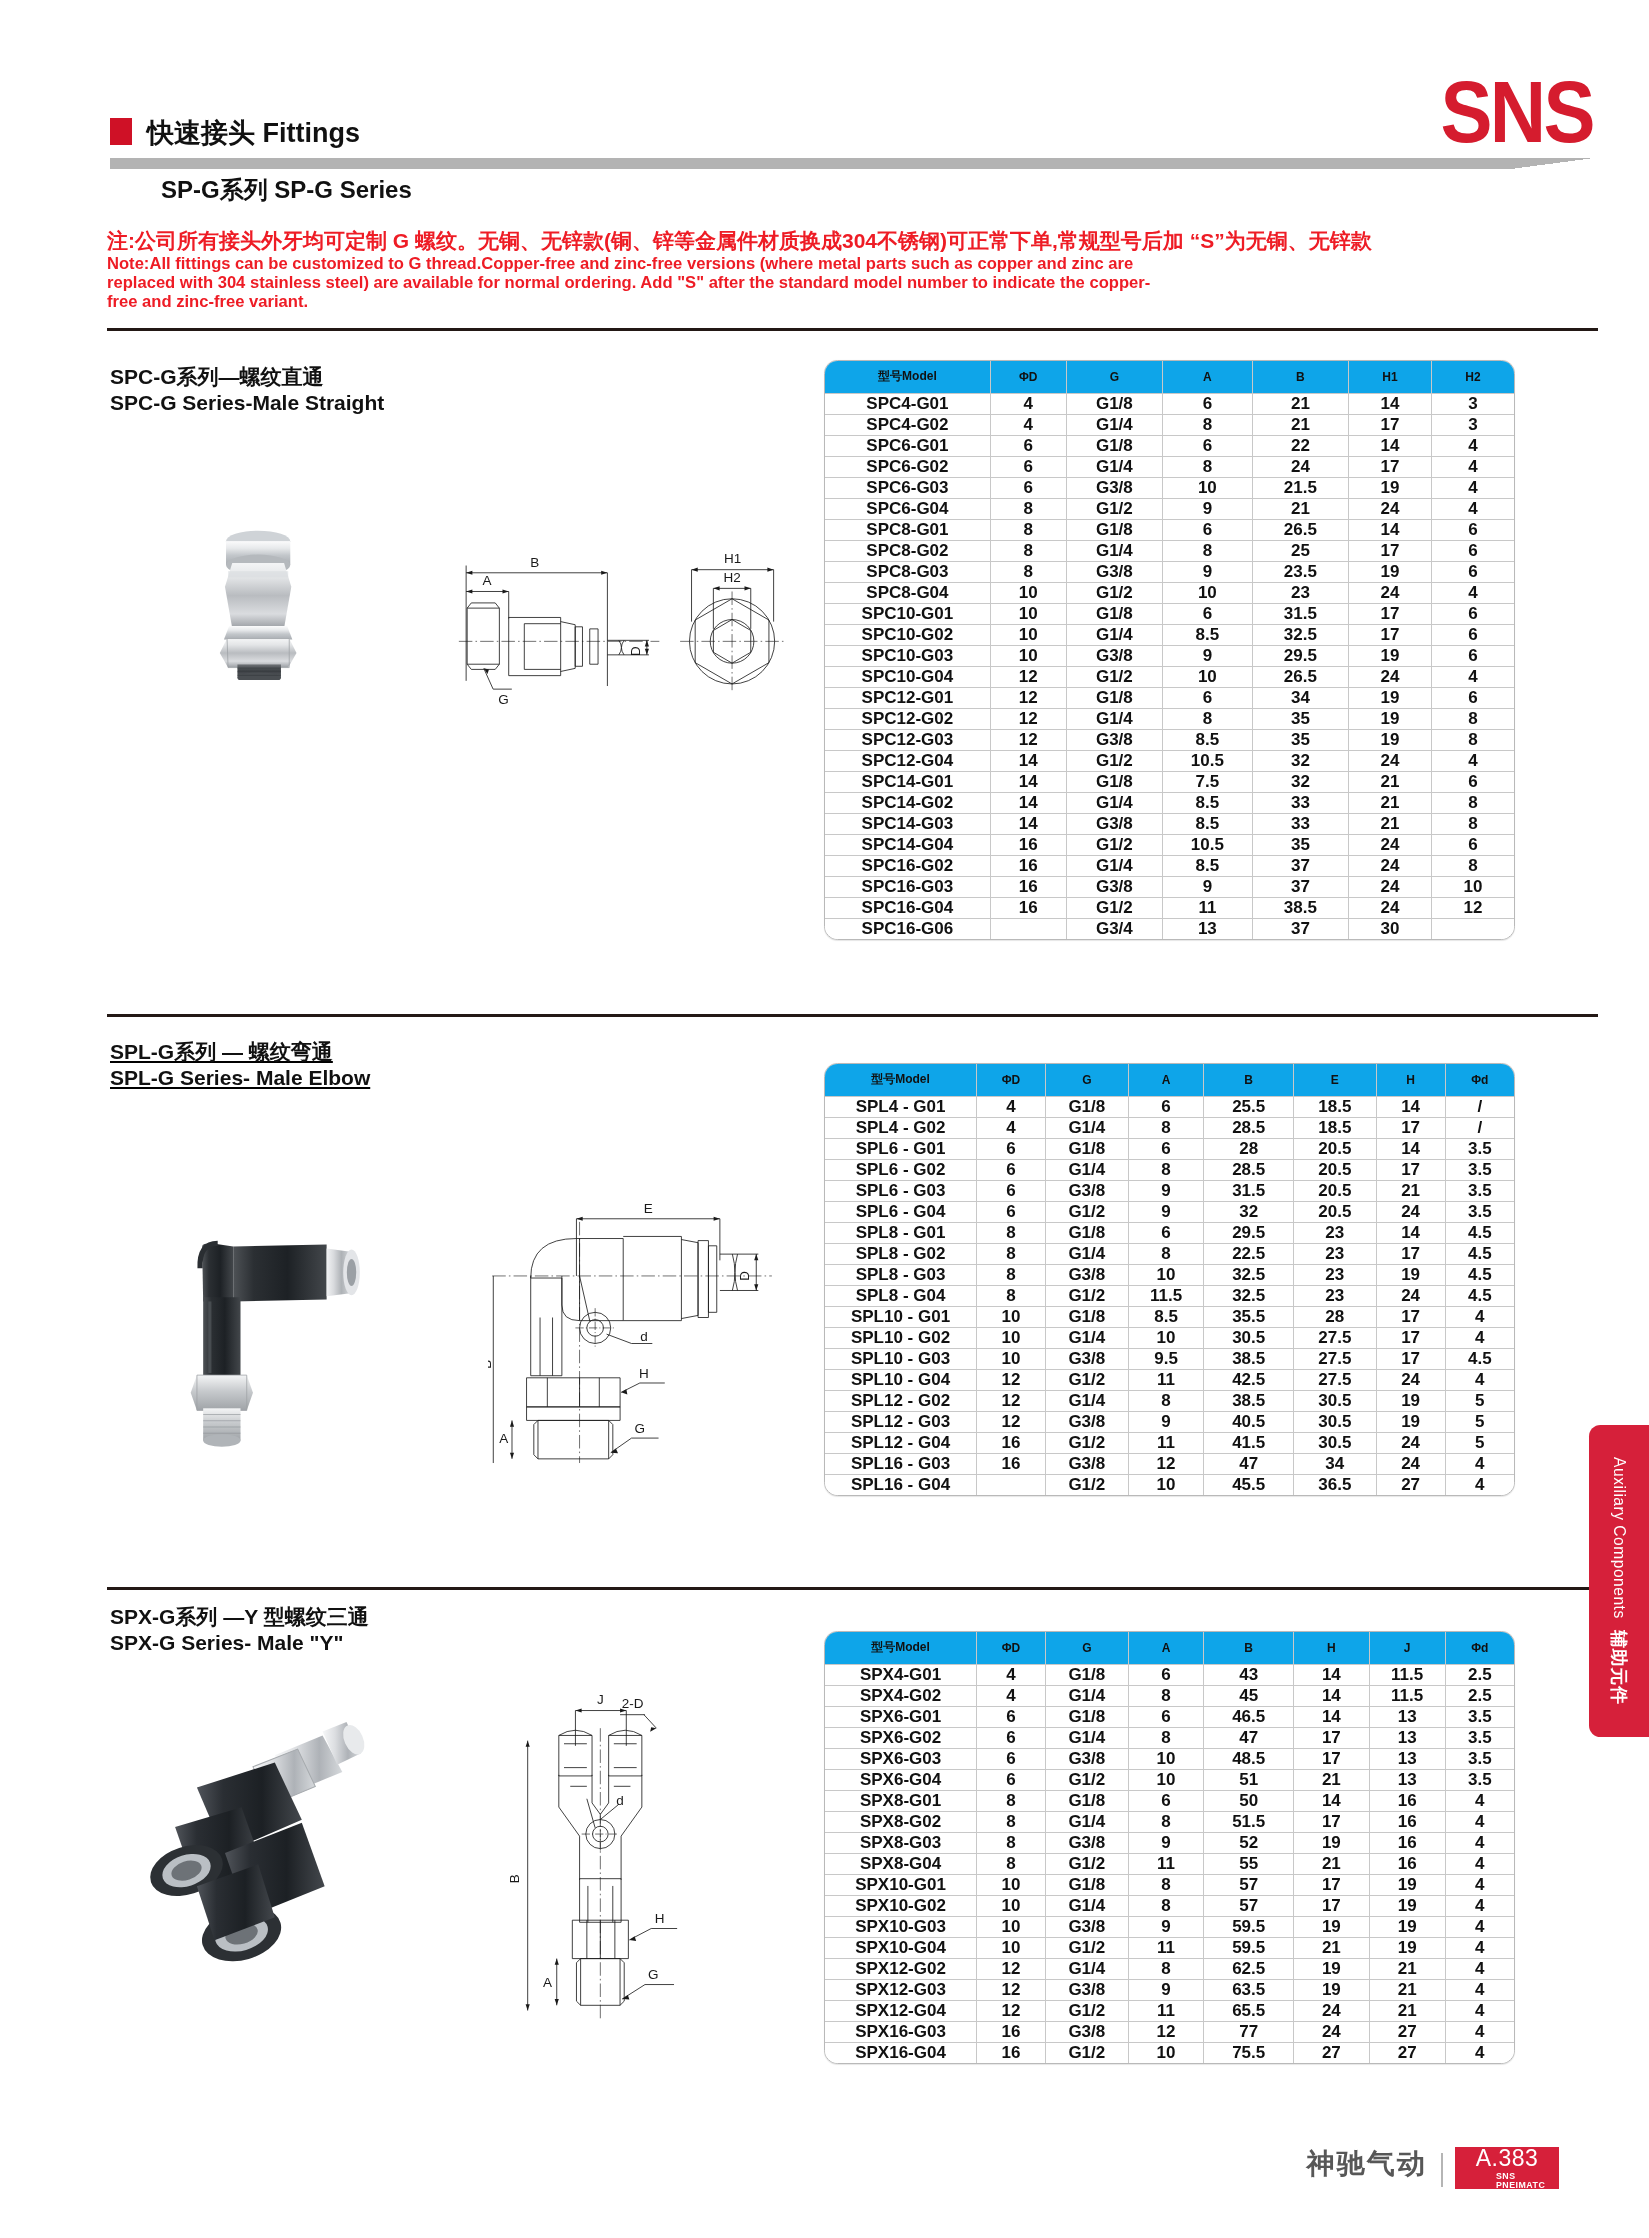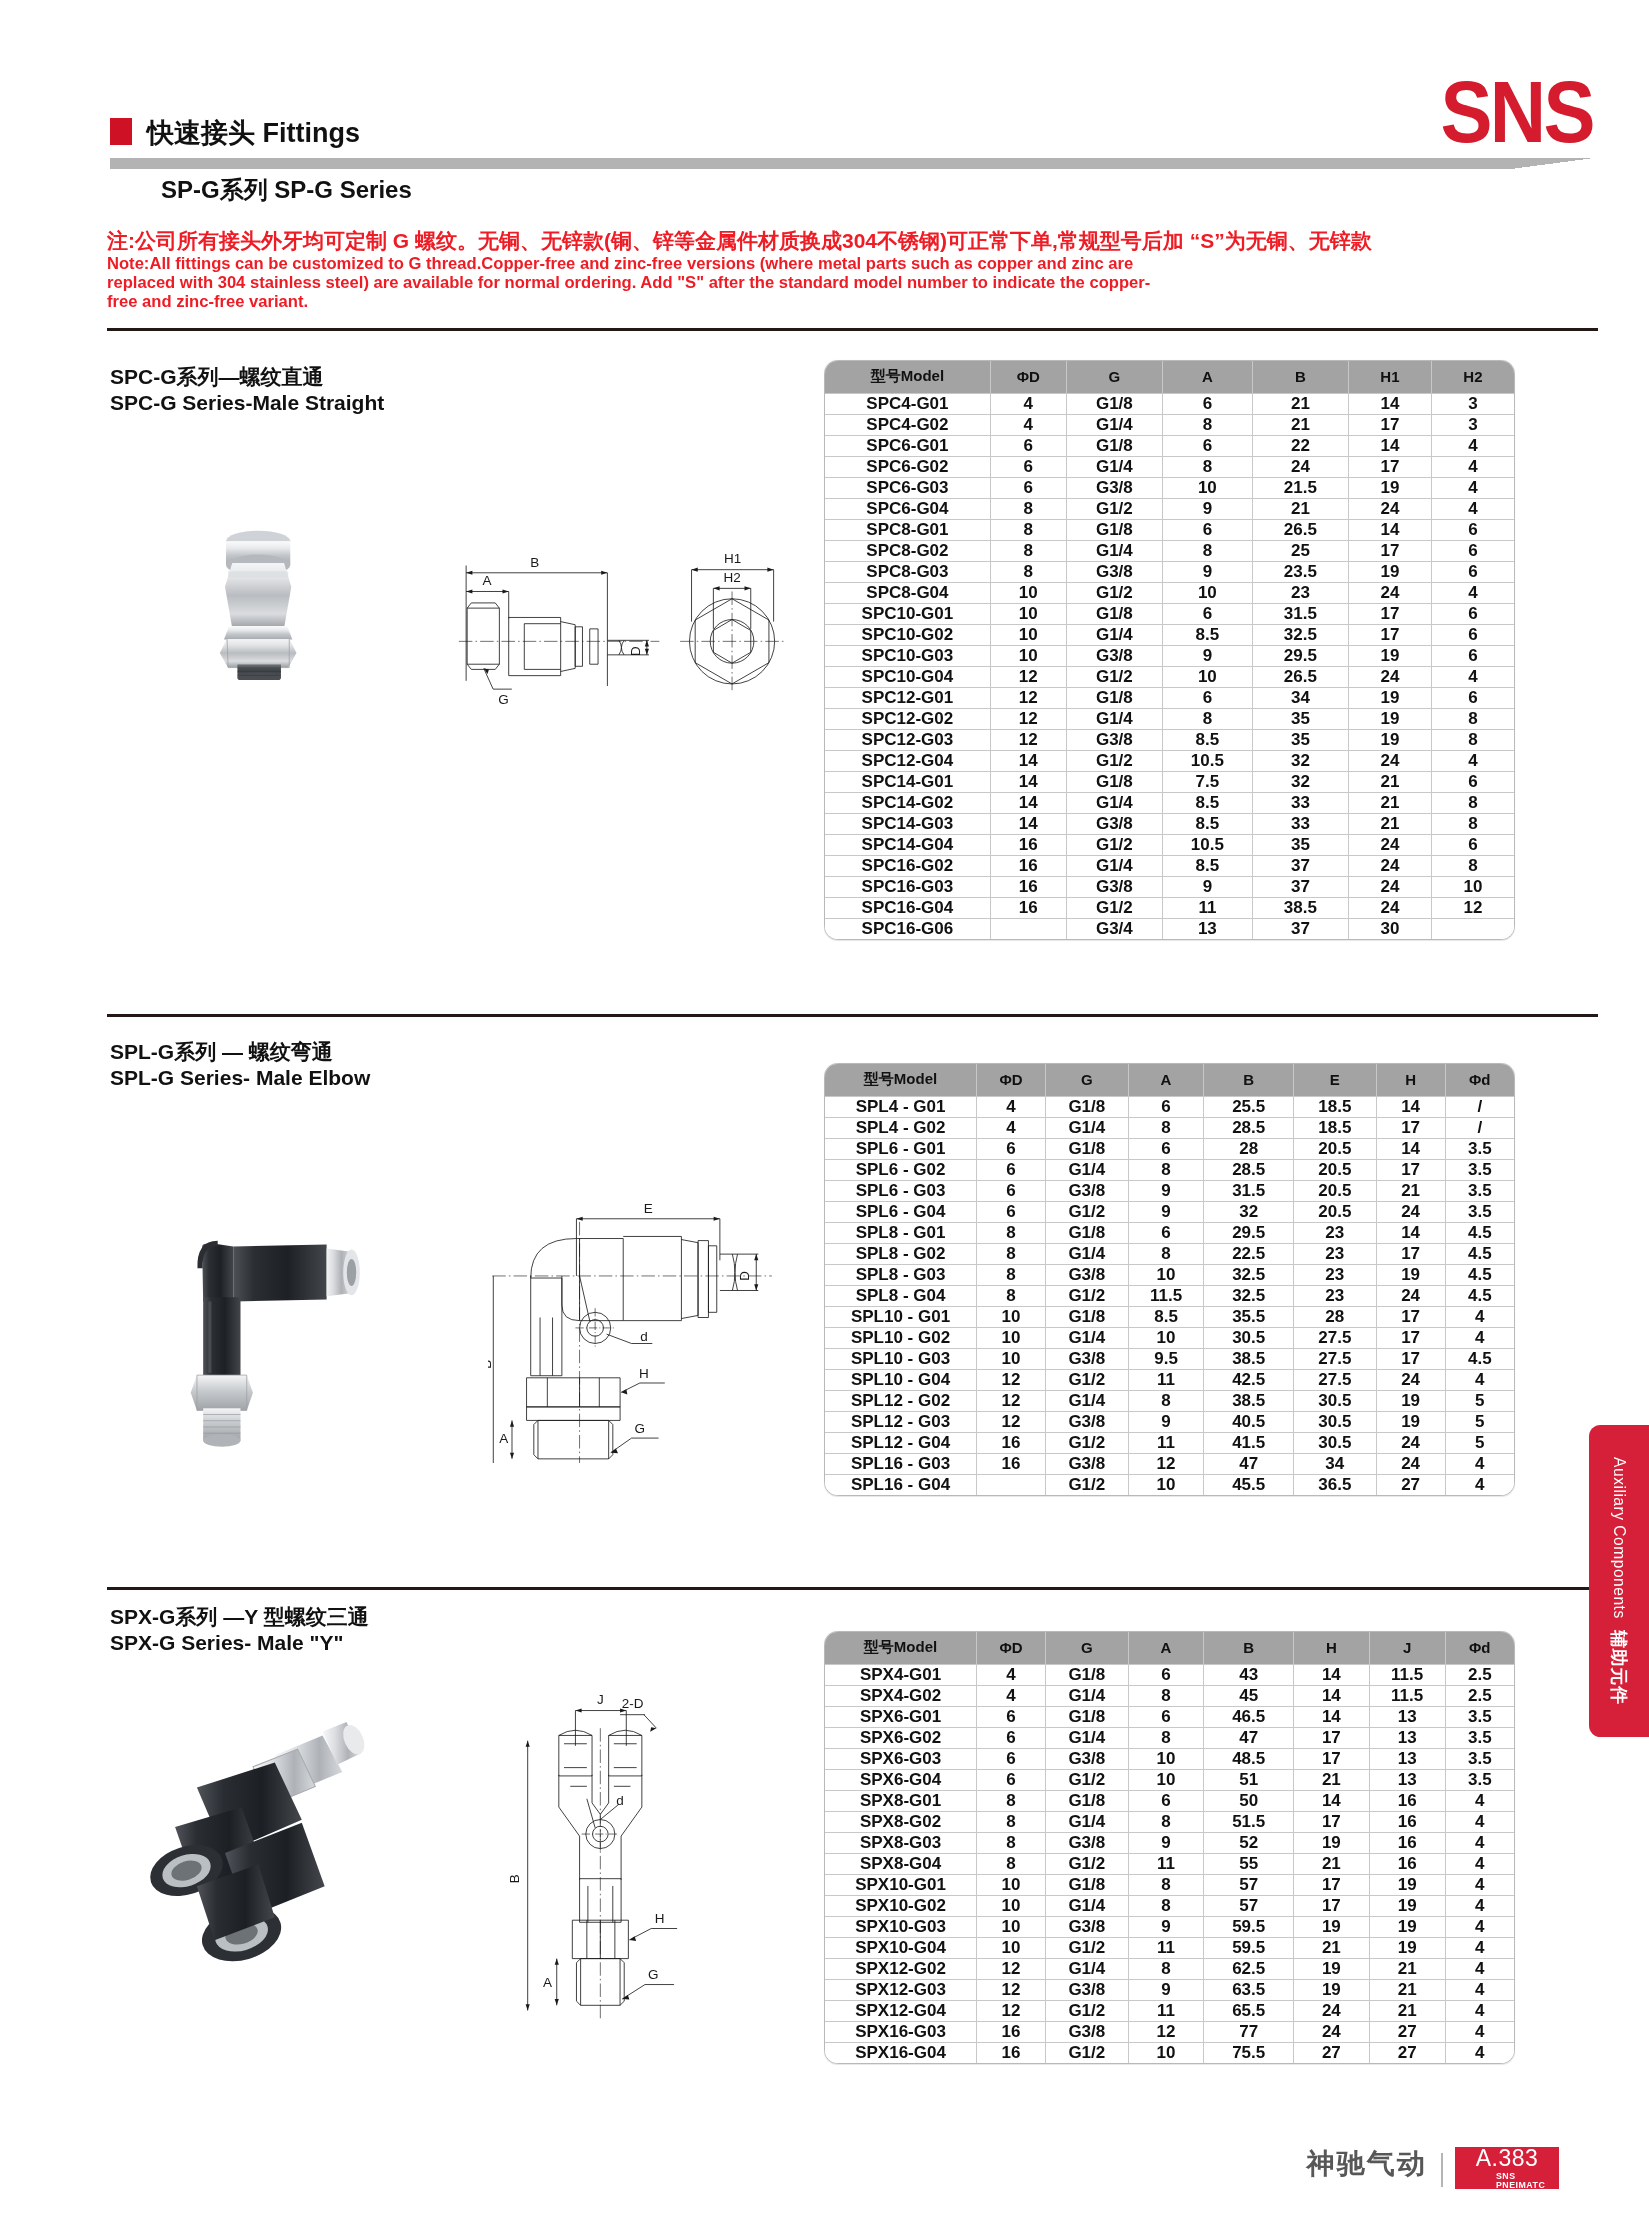--- a/index.html
+++ b/index.html
@@ -71,22 +71,22 @@
   }
   table.spec { border-collapse:collapse; width:100%; table-layout:fixed; }
   table.spec th, table.spec td {
     border:0.5px solid #c8c8c8;
     text-align:center;
     color:#111;
     font-weight:600;
     padding:0;
   }
   table.spec th {
-    background:#a3a3a3;
-    font-size:15px;
+    background:#0ea5e9;
+    font-size:12px;
     height:32px;
     border-top:none;
   }
   table.spec td { font-size:17px; height:21px; background:#fff; }
   table.spec tr th:first-child, table.spec tr td:first-child { border-left:none; }
   table.spec tr th:last-child,  table.spec tr td:last-child  { border-right:none; }
   table.spec tr:last-child td { border-bottom:none; }
 
   
   .side-tab {
@@ -523,21 +523,21 @@
             <td>37</td>
             <td>30</td>
             <td></td>
           </tr>
         </tbody>
     </table>
   </div>
 
   <div class="sec-rule" style="left:107px; top:1014px; width:1491px;"></div>
 
-  <div class="sec-title" style="left:110px; top:1039px;">
+  <div class="sec-title" style="left:110px; top:1039px;text-decoration:underline;">
     <span class="cn">SPL-G系列 — 螺纹弯通</span>
     <span class="en">SPL-G Series- Male Elbow</span>
   </div>
 
   <div class="photo" style="left:171px; top:1190px;">
     <svg width="249" height="281" viewBox="0 0 480 540">
       <defs>
         <linearGradient id="blk1" x1="0" y1="0" x2="1" y2="0">
           <stop offset="0%" stop-color="#4e5256"></stop>
             <stop offset="22%" stop-color="#2b2f33"></stop>

